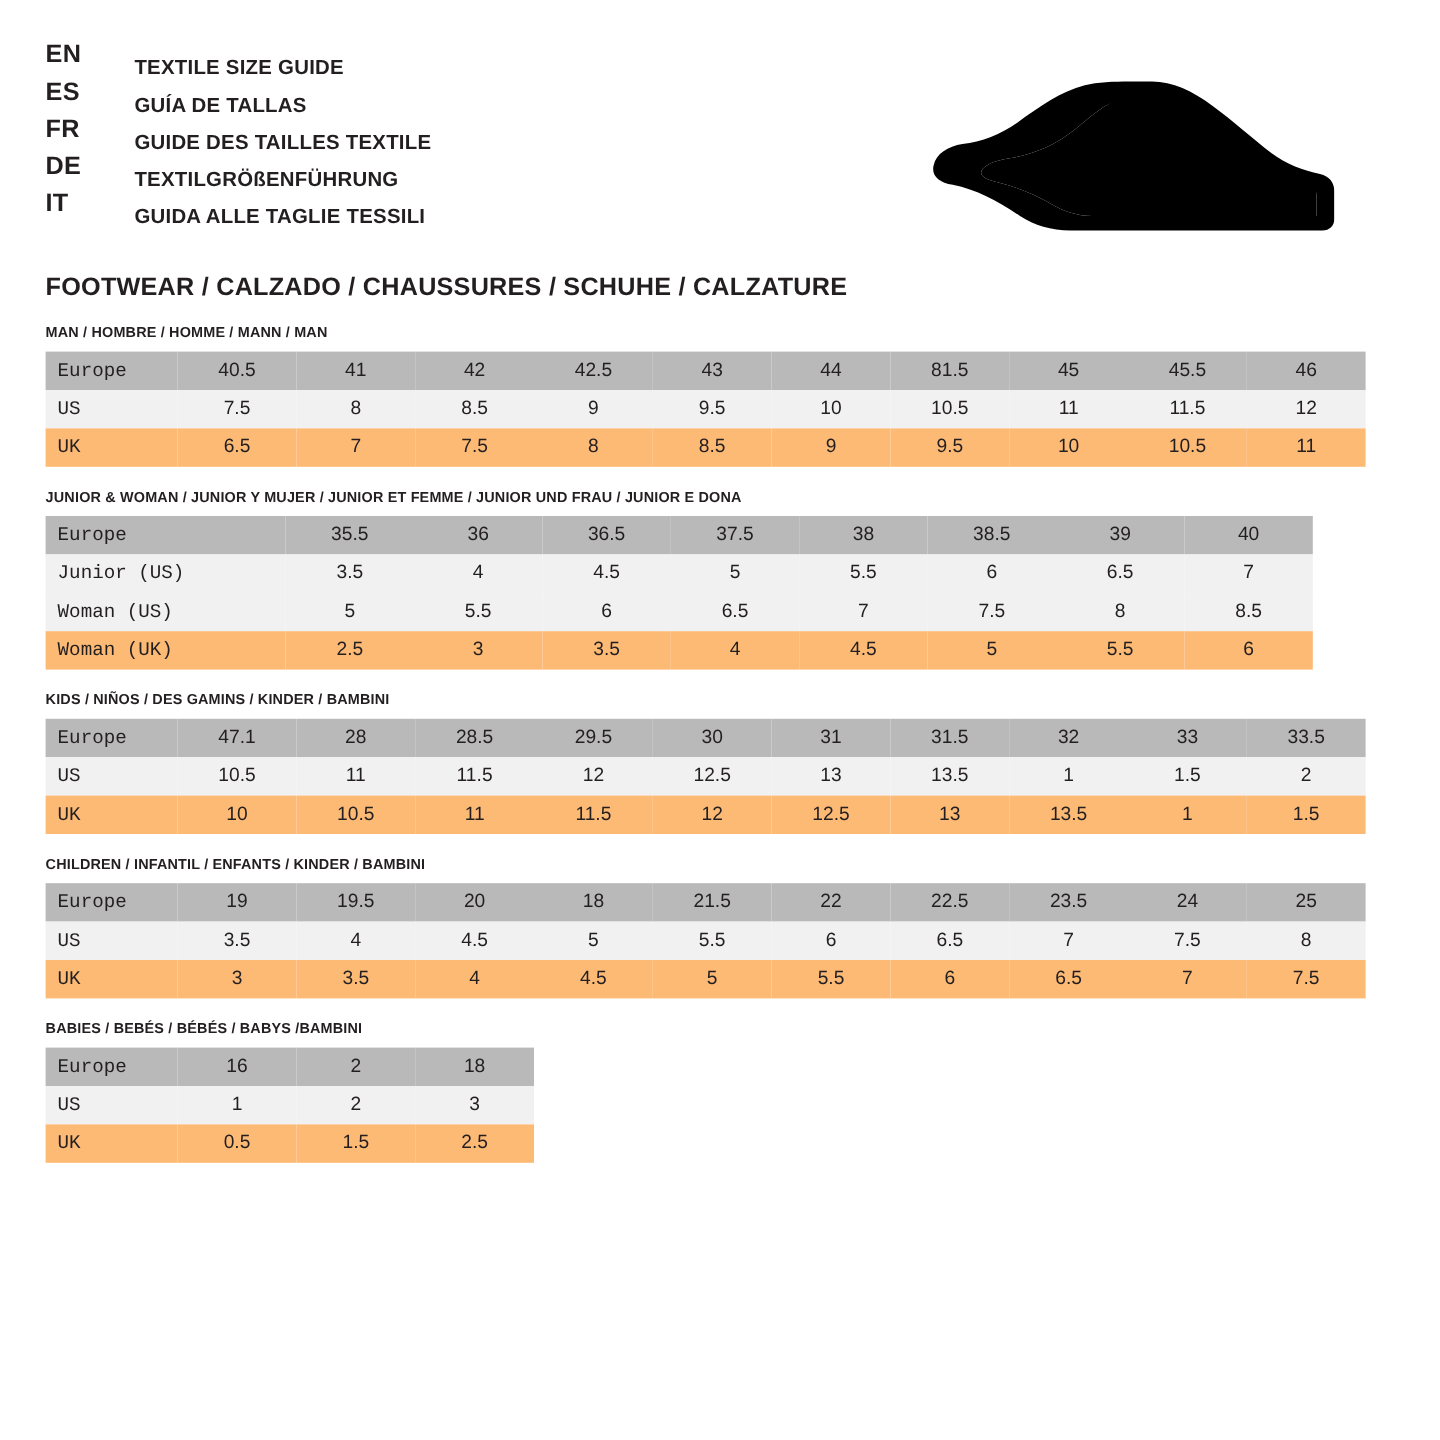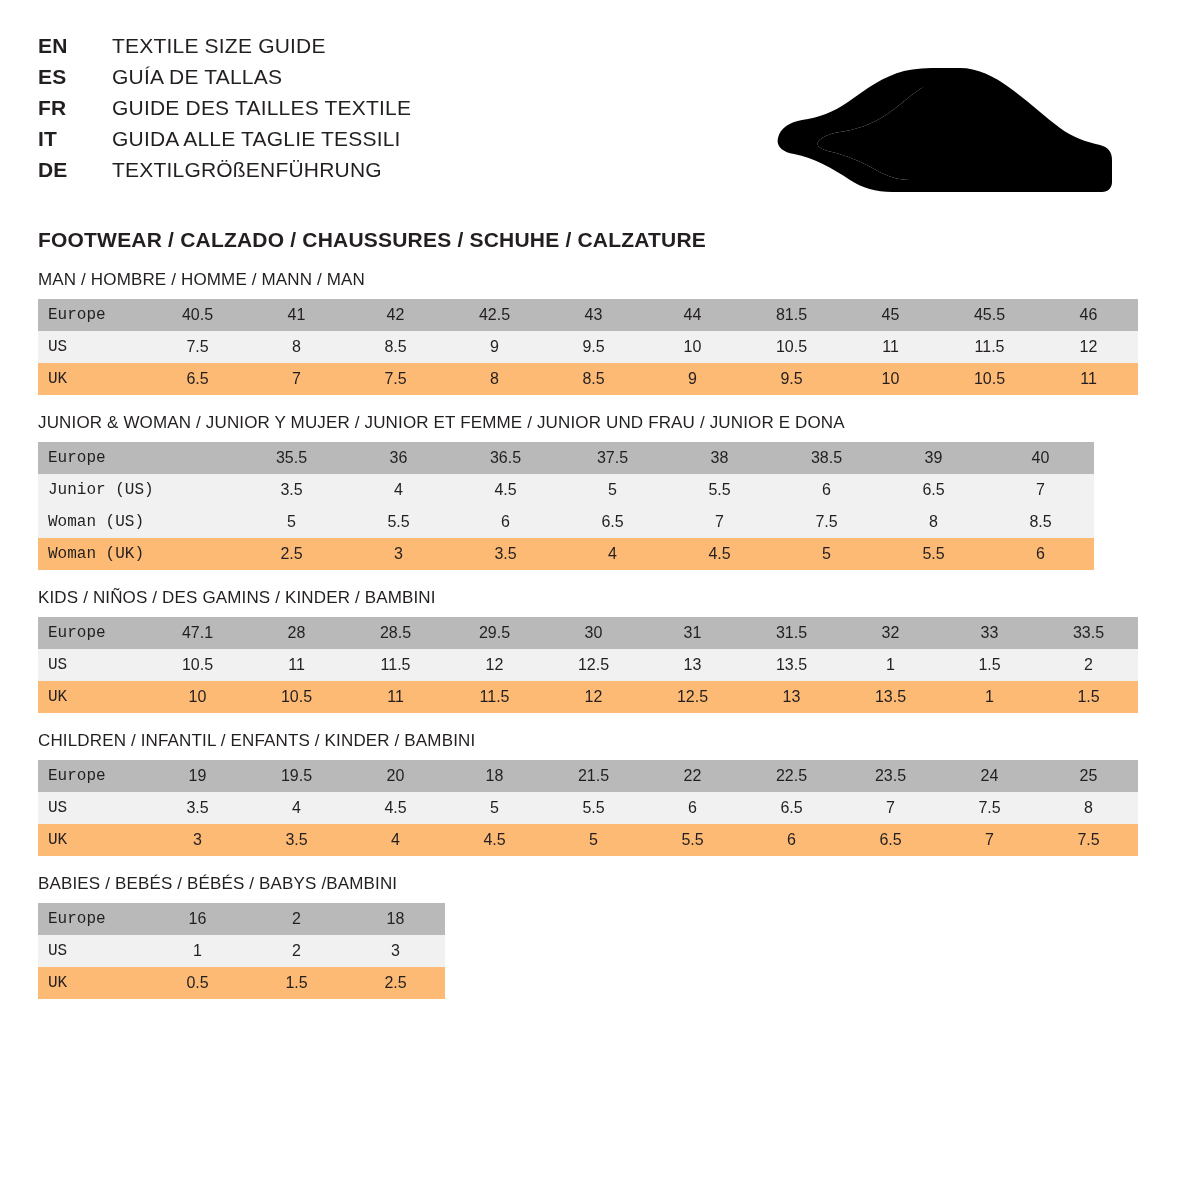--- a/index.html
+++ b/index.html
@@ -36,43 +36,44 @@
     align-items: flex-start;
     height: 31px;
   }
   .lang-code {
     width: 74px;
     font-size: 21px;
     font-weight: bold;
     letter-spacing: 0.2px;
   }
   .lang-title {
-    font-size: 21px;
-    font-weight: normal;
+    font-size: 17px;
+    font-weight: bold;
     letter-spacing: 0.2px;
+    margin-top: 13px;
   }
   .shoe-wrap {
     width: 360px;
     margin-right: 30px;
     margin-top: 28px;
   }
   .shoe-wrap svg { display: block; }
 
   .section-heading {
     font-size: 21px;
     font-weight: bold;
     margin-top: 26px;
     letter-spacing: 0.2px;
   }
 
   
   .table-block { margin-top: 18px; }
   .tbl-title {
-    font-size: 17px;
-    font-weight: normal;
+    font-size: 12px;
+    font-weight: bold;
     letter-spacing: 0.15px;
     margin-bottom: 9px;
   }
   table.sz {
     border-collapse: collapse;
     table-layout: fixed;
     font-size: 16px;
   }
   table.sz td {
     height: 32px;
@@ -112,26 +113,26 @@
       </div>
       <div class="lang-row">
         <span class="lang-code">ES</span>
         <span class="lang-title">GUÍA DE TALLAS</span>
       </div>
       <div class="lang-row">
         <span class="lang-code">FR</span>
         <span class="lang-title">GUIDE DES TAILLES TEXTILE</span>
       </div>
       <div class="lang-row">
+        <span class="lang-code">DE</span>
+        <span class="lang-title">TEXTILGRÖßENFÜHRUNG</span>
+      </div>
+      <div class="lang-row">
         <span class="lang-code">IT</span>
         <span class="lang-title">GUIDA ALLE TAGLIE TESSILI</span>
-      </div>
-      <div class="lang-row">
-        <span class="lang-code">DE</span>
-        <span class="lang-title">TEXTILGRÖßENFÜHRUNG</span>
       </div>
     </div>
 
     <div class="shoe-wrap">
       <svg viewBox="0 0 340 140" width="340" height="140" aria-hidden="true">
         <path fill="#000000" d="M188,6 C205,6 222,14 238,26 C256,39 272,54 288,66 C300,75 314,80 328,83 C336,85 340,90 340,98 L340,120 C340,126 336,130 330,130 L120,130 C104,130 90,126 78,118 C60,106 42,96 22,92 C10,90 4,84 6,76 C8,66 18,60 30,58 C46,56 62,50 76,40 C94,27 112,14 132,9 C148,5 170,6 188,6 Z M182,18 C170,18 158,21 148,27 C136,35 126,45 114,53 C100,62 84,68 68,70 C56,72 48,76 46,80 C44,85 50,88 60,90 C76,94 90,100 104,108 C114,114 126,118 138,118 L325,118 L325,100 C325,96 322,94 317,93 C300,89 285,82 271,72 C255,60 240,46 224,34 C212,24 198,18 182,18 Z"></path>
         <path fill="#000000" d="M186,10 C202,10 218,17 232,28 C250,41 266,56 283,68 C296,77 310,82 325,86 L325,118 L138,118 C126,118 114,114 104,108 C90,100 76,94 60,90 C50,88 44,85 46,80 C48,76 56,72 68,70 C84,68 100,62 114,53 C126,45 136,35 148,27 C158,21 172,10 186,10 Z"></path>
       </svg>
     </div>
   </div>

